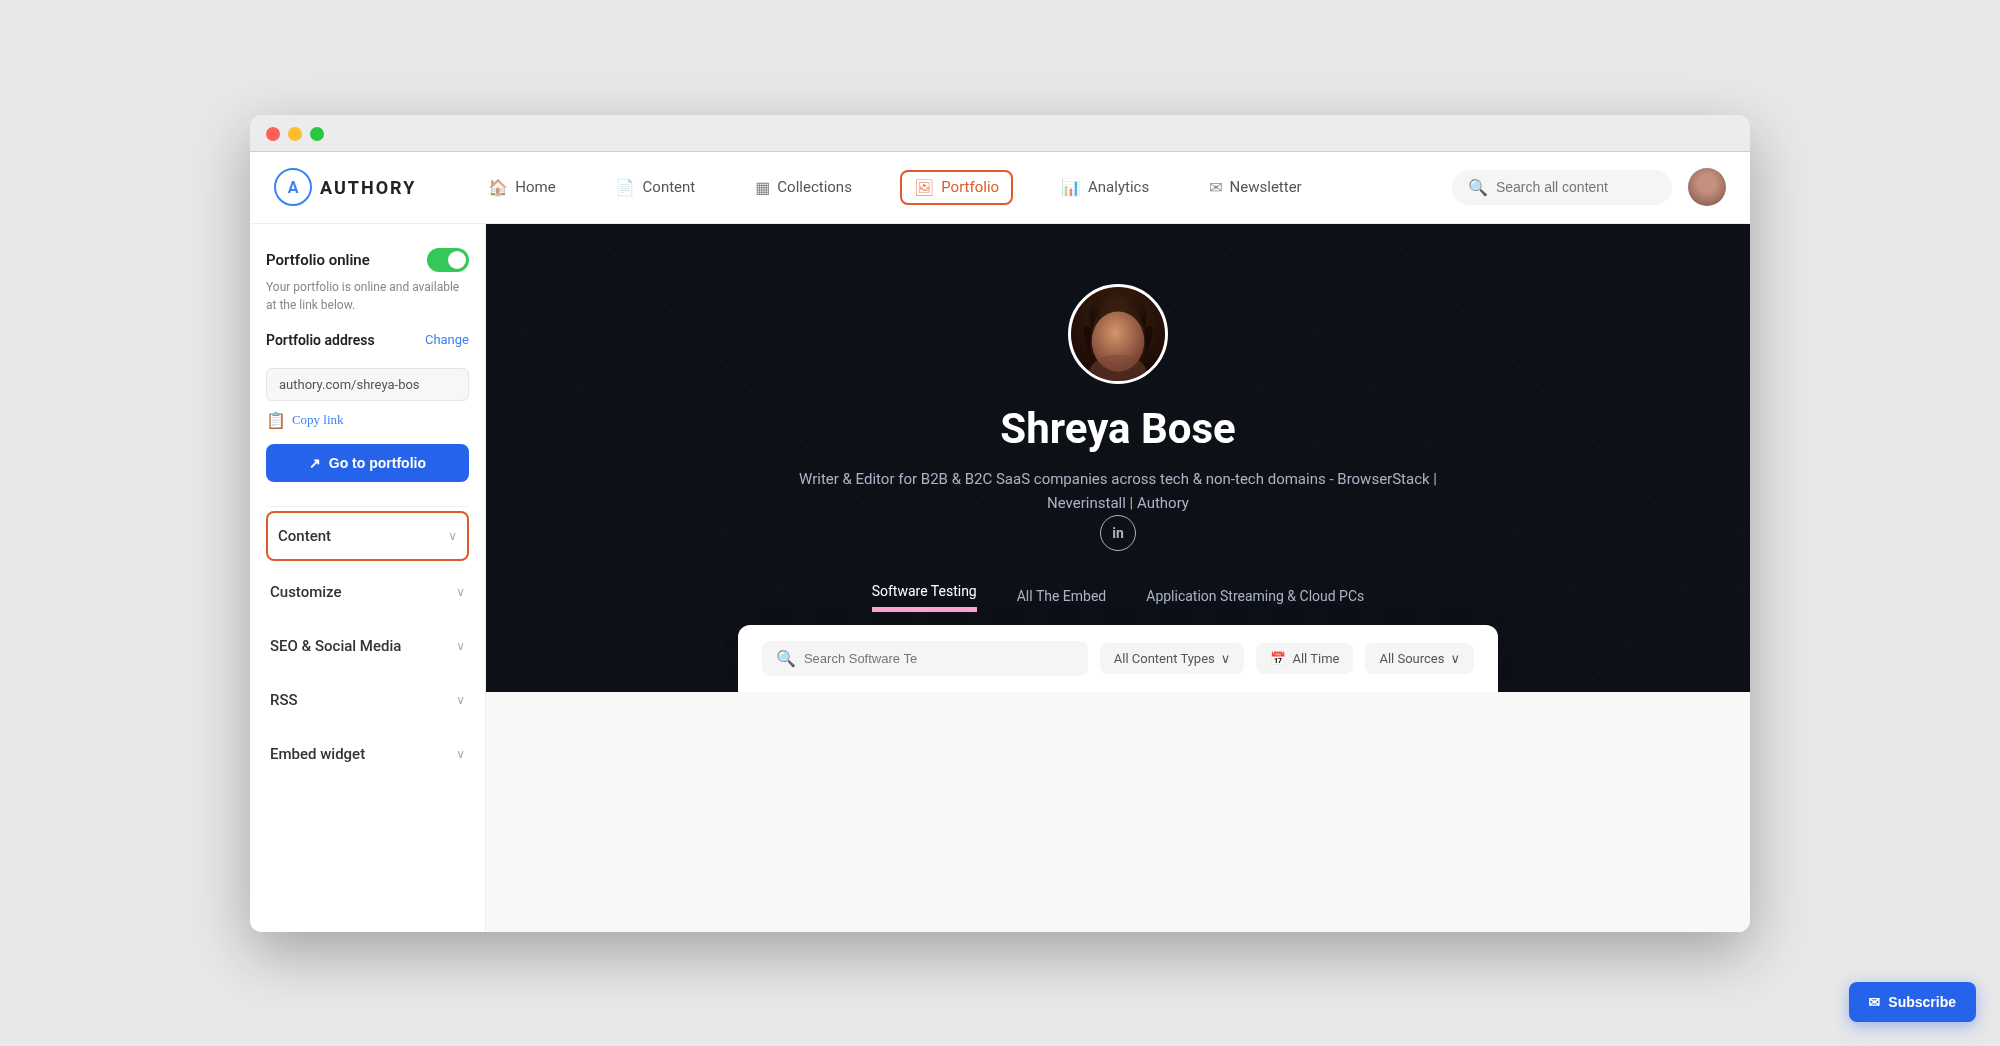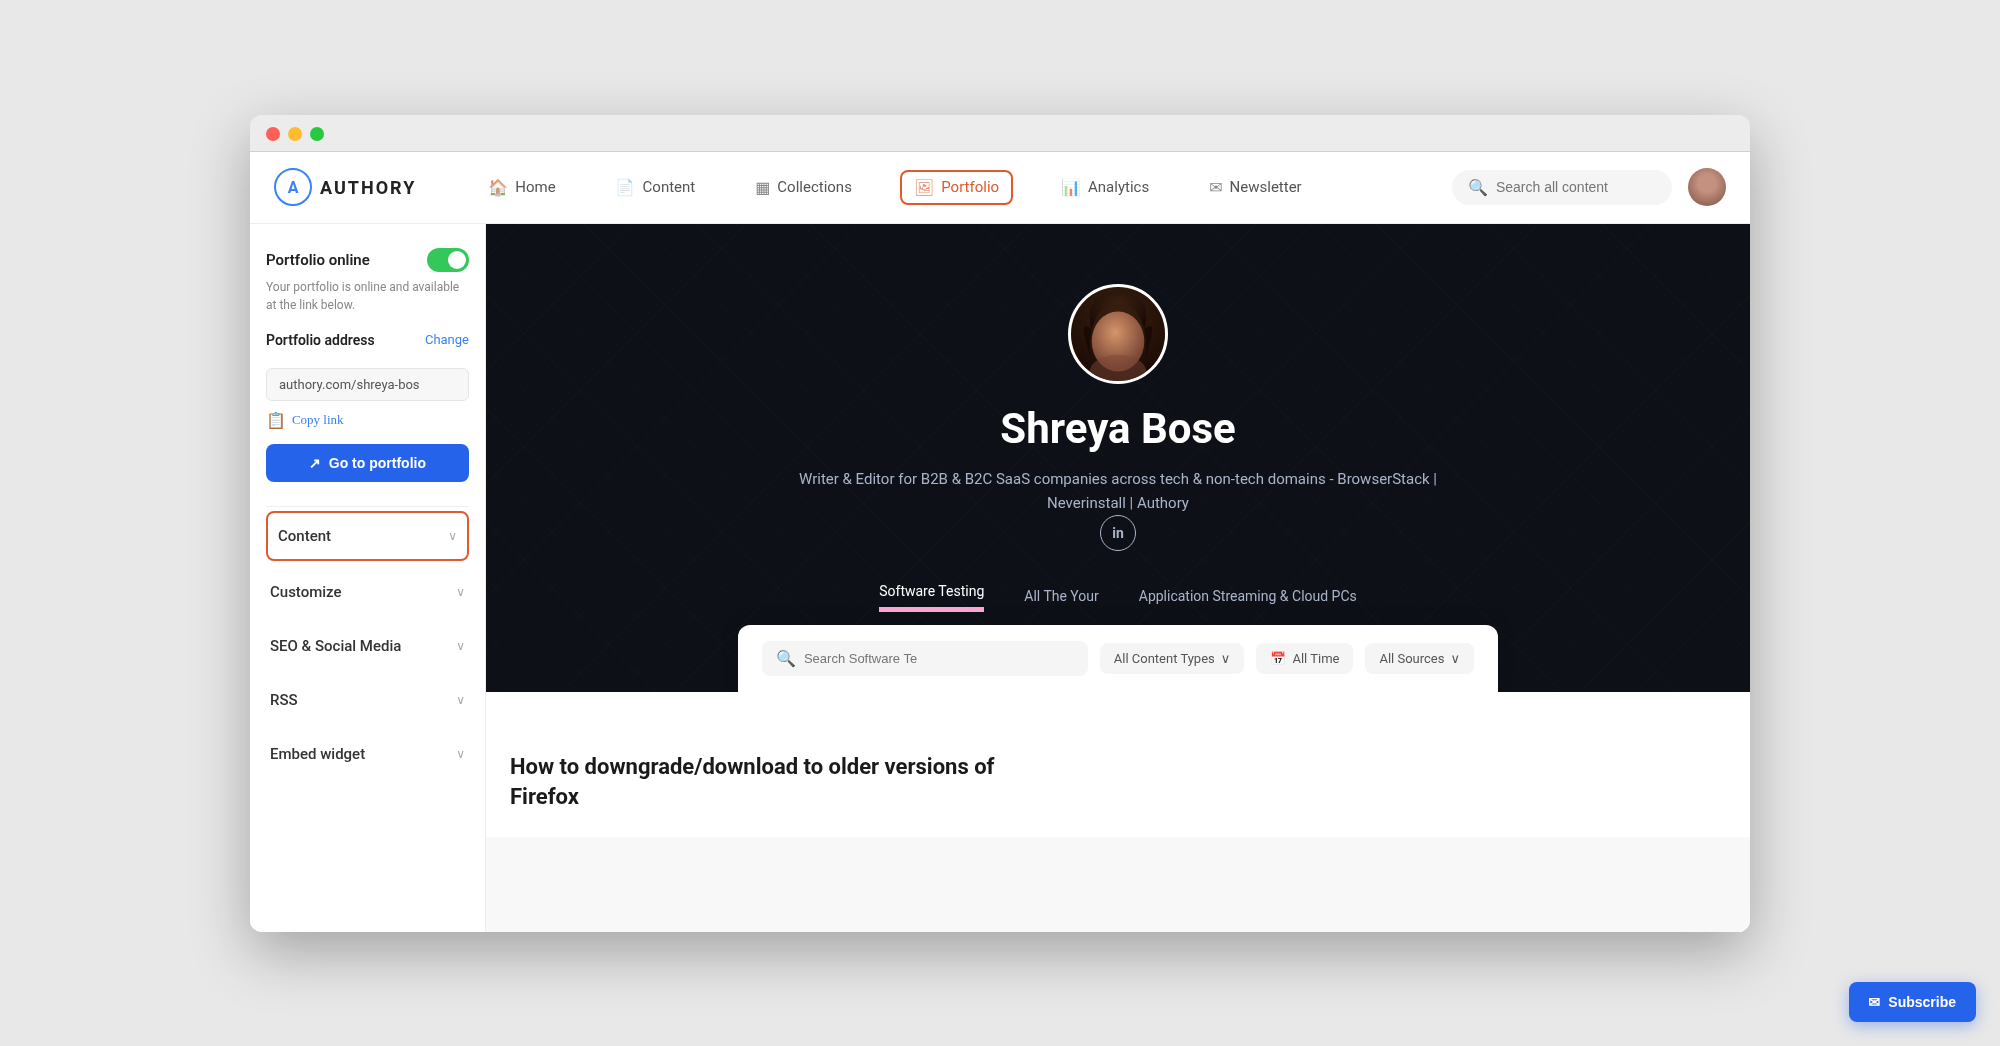--- a/index.html
+++ b/index.html
@@ -604,21 +604,21 @@
             </svg>
           </div>
 
           <h1 class="hero-name">Shreya Bose</h1>
           <p class="hero-desc">Writer &amp; Editor for B2B &amp; B2C SaaS companies across tech &amp; non-tech domains - BrowserStack | Neverinstall | Authory</p>
 
           <div class="hero-linkedin">in</div>
 
           <div class="hero-tabs">
             <div class="hero-tab active">Software Testing</div>
-            <div class="hero-tab">All The Your</div>
+            <div class="hero-tab">All The Embed</div>
             <div class="hero-tab">Application Streaming &amp; Cloud PCs</div>
           </div>
 
           <div class="filter-bar">
             <div class="filter-search">
               <span>🔍</span>
               <input type="text" placeholder="Search Software Te" style="">
             </div>
             <div class="filter-dropdown">
               <span>All Content Types</span>
@@ -628,23 +628,20 @@
               <span>📅</span>
               <span>All Time</span>
             </div>
             <div class="filter-dropdown">
               <span>All Sources</span>
               <span>∨</span>
             </div>
           </div>
         </div>
 
-        <div class="content-below">
-          <h2 class="article-title">How to downgrade/download to older versions of Firefox</h2>
-        </div>
       </div>
     </div>
   </div>
 </div>
 
 <button class="subscribe-btn">
   <span>✉</span>
   <span>Subscribe</span>
 </button>
 

